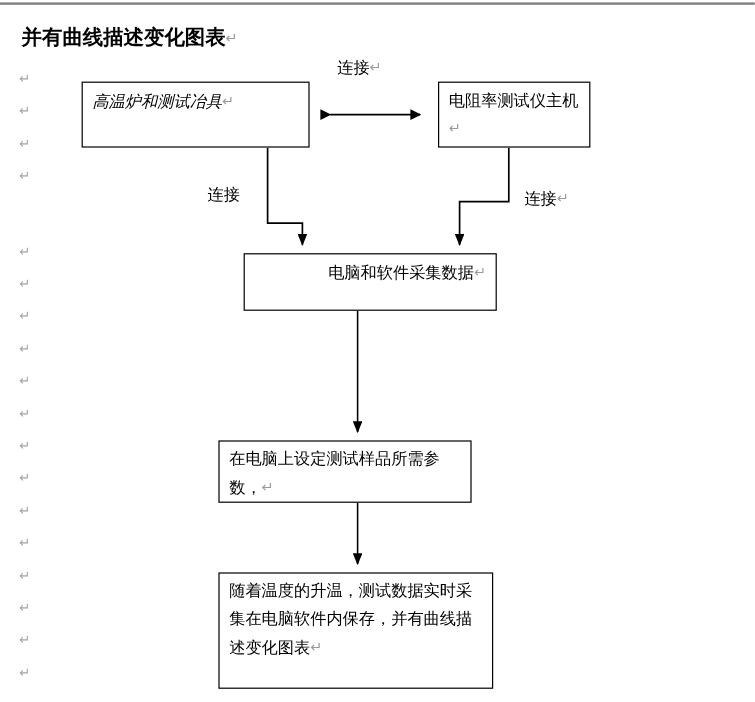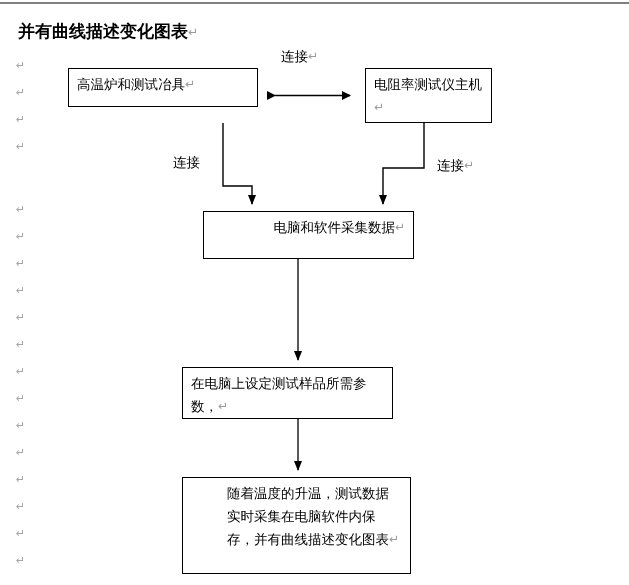--- a/index.html
+++ b/index.html
@@ -65,25 +65,25 @@
     font-size: 13.5px;
     line-height: 23px;
     font-family: "DejaVu Sans", "Liberation Sans", sans-serif;
   }
   .box .txt {
     display: block;
     padding: 4px 8px 0 8px;
   }
   .box.center .txt { text-align: right; }
 
-  #box-furnace   { left: 68px;  top: 68px;  width: 190px; height: 39px; }
+  #box-furnace   { left: 68px;  top: 68px;  width: 190px; height: 55px; font-style: italic; }
   #box-host      { left: 365px; top: 68px;  width: 127px; height: 55px; }
   #box-acquire   { left: 203px; top: 211px; width: 211px; height: 48px; }
   #box-params    { left: 182px; top: 367px; width: 211px; height: 52px; }
-  #box-realtime  { left: 182px; top: 477px; width: 229px; height: 97px; padding-left: 36px; }
+  #box-realtime  { left: 182px; top: 477px; width: 229px; height: 97px; }
 
   
   .conn-label {
     position: absolute;
     font-size: 13.5px;
     font-family: "DejaVu Sans", "Liberation Sans", sans-serif;
     white-space: nowrap;
   }
   #label-top    { left: 281px; top: 48px; }
   #label-left   { left: 173px; top: 154px; }

